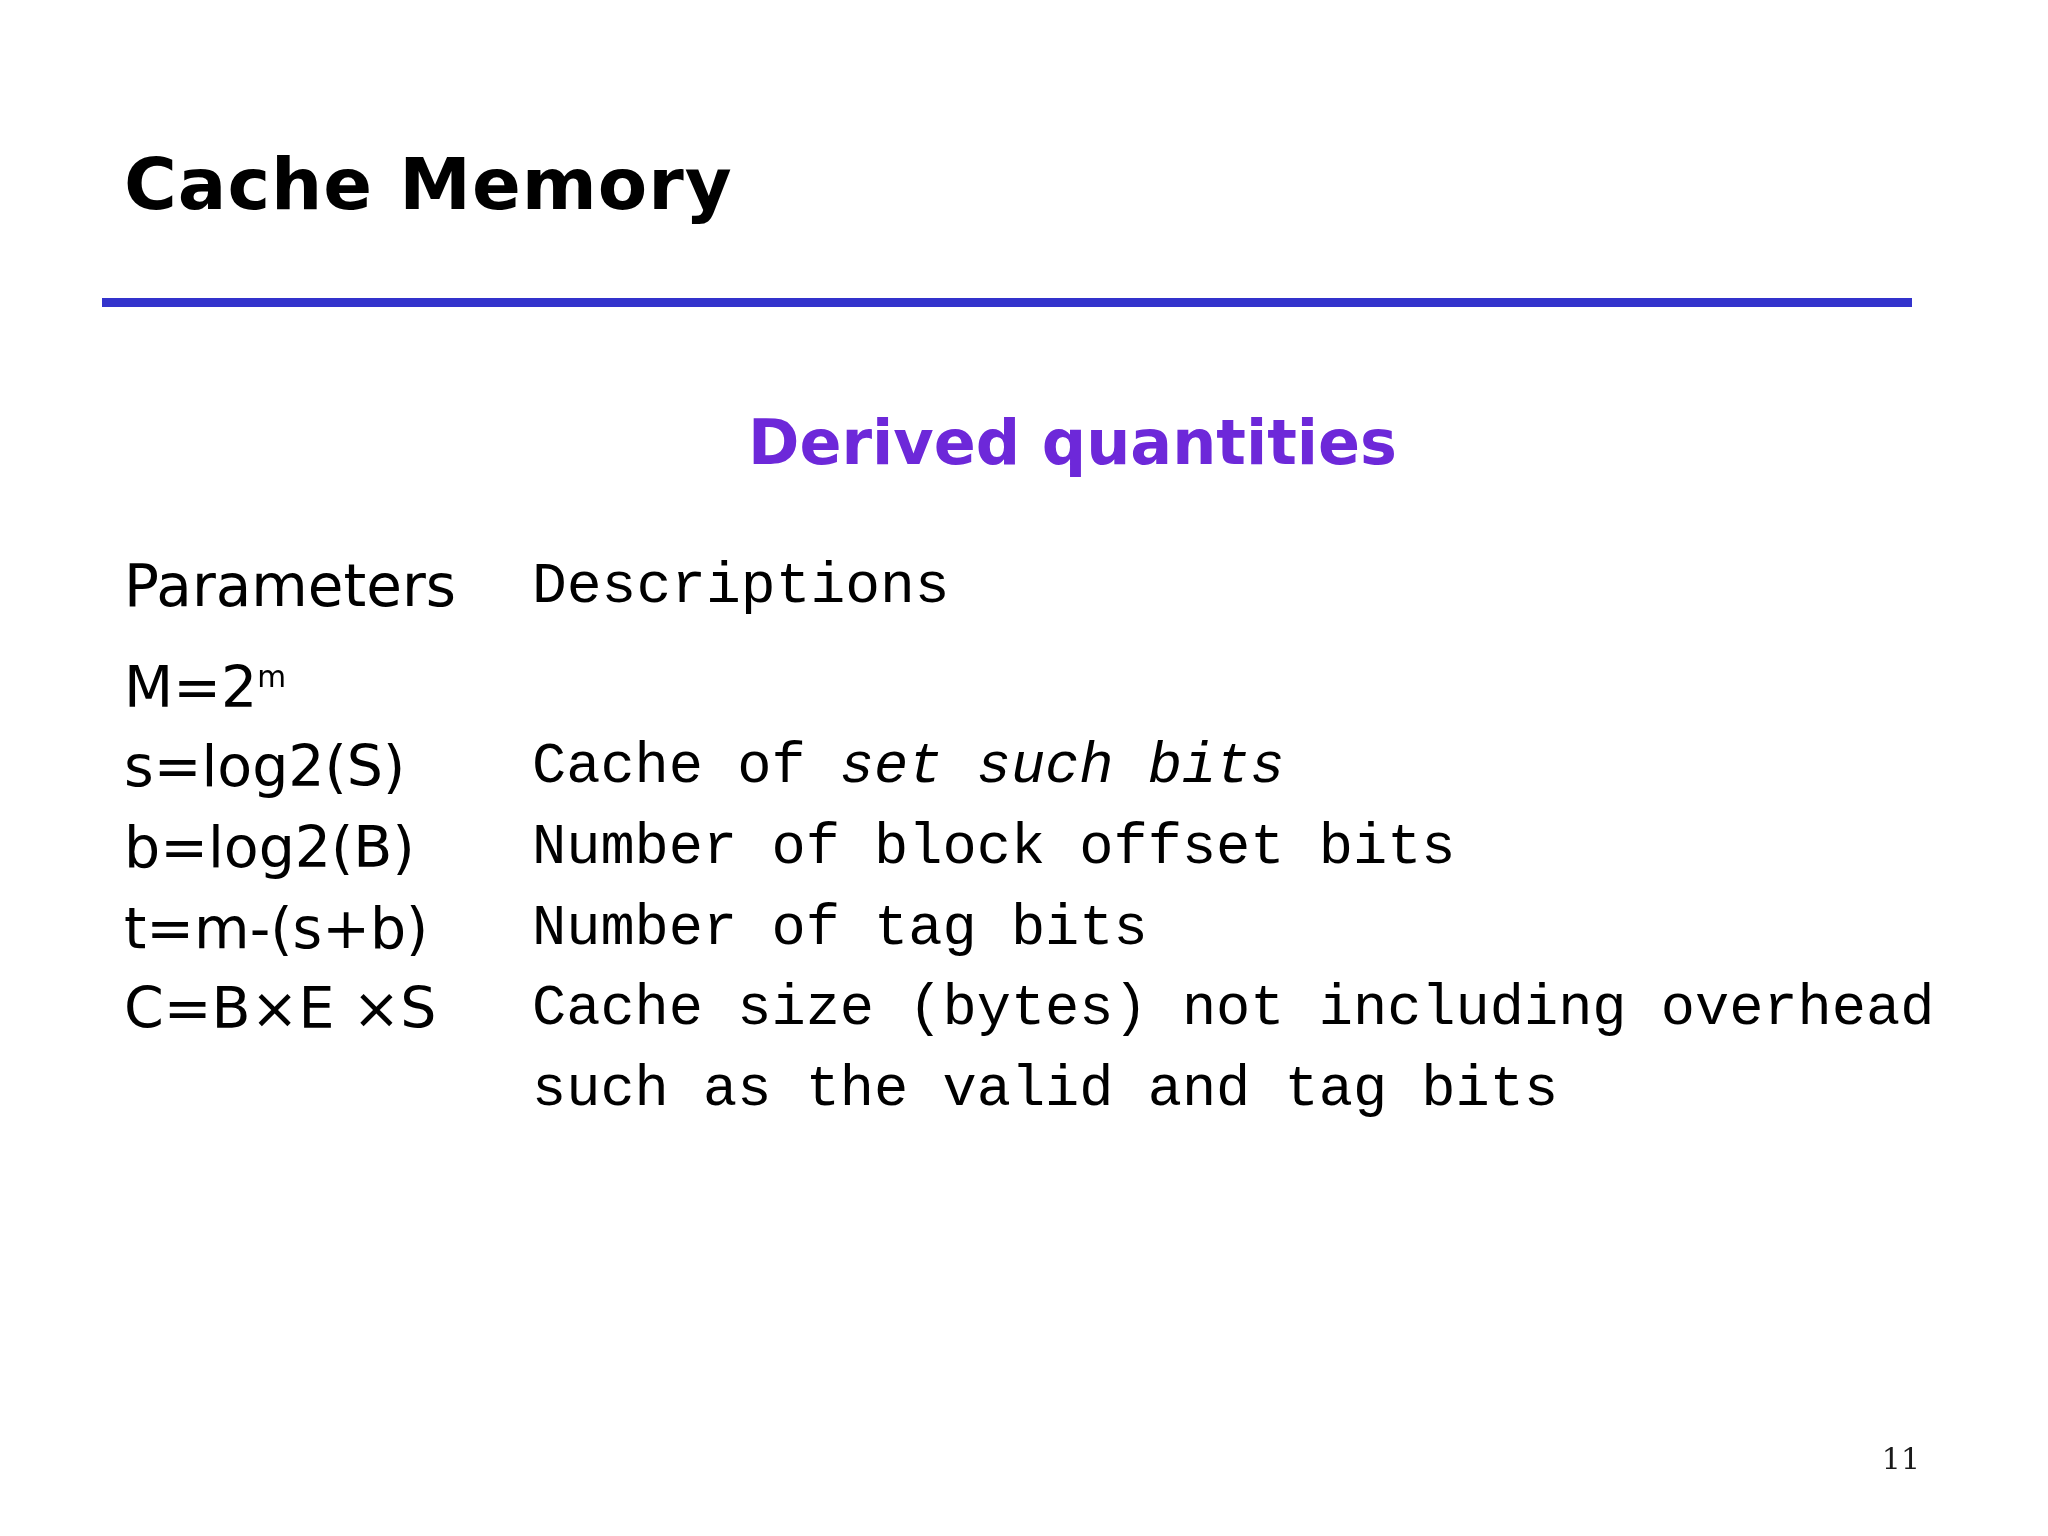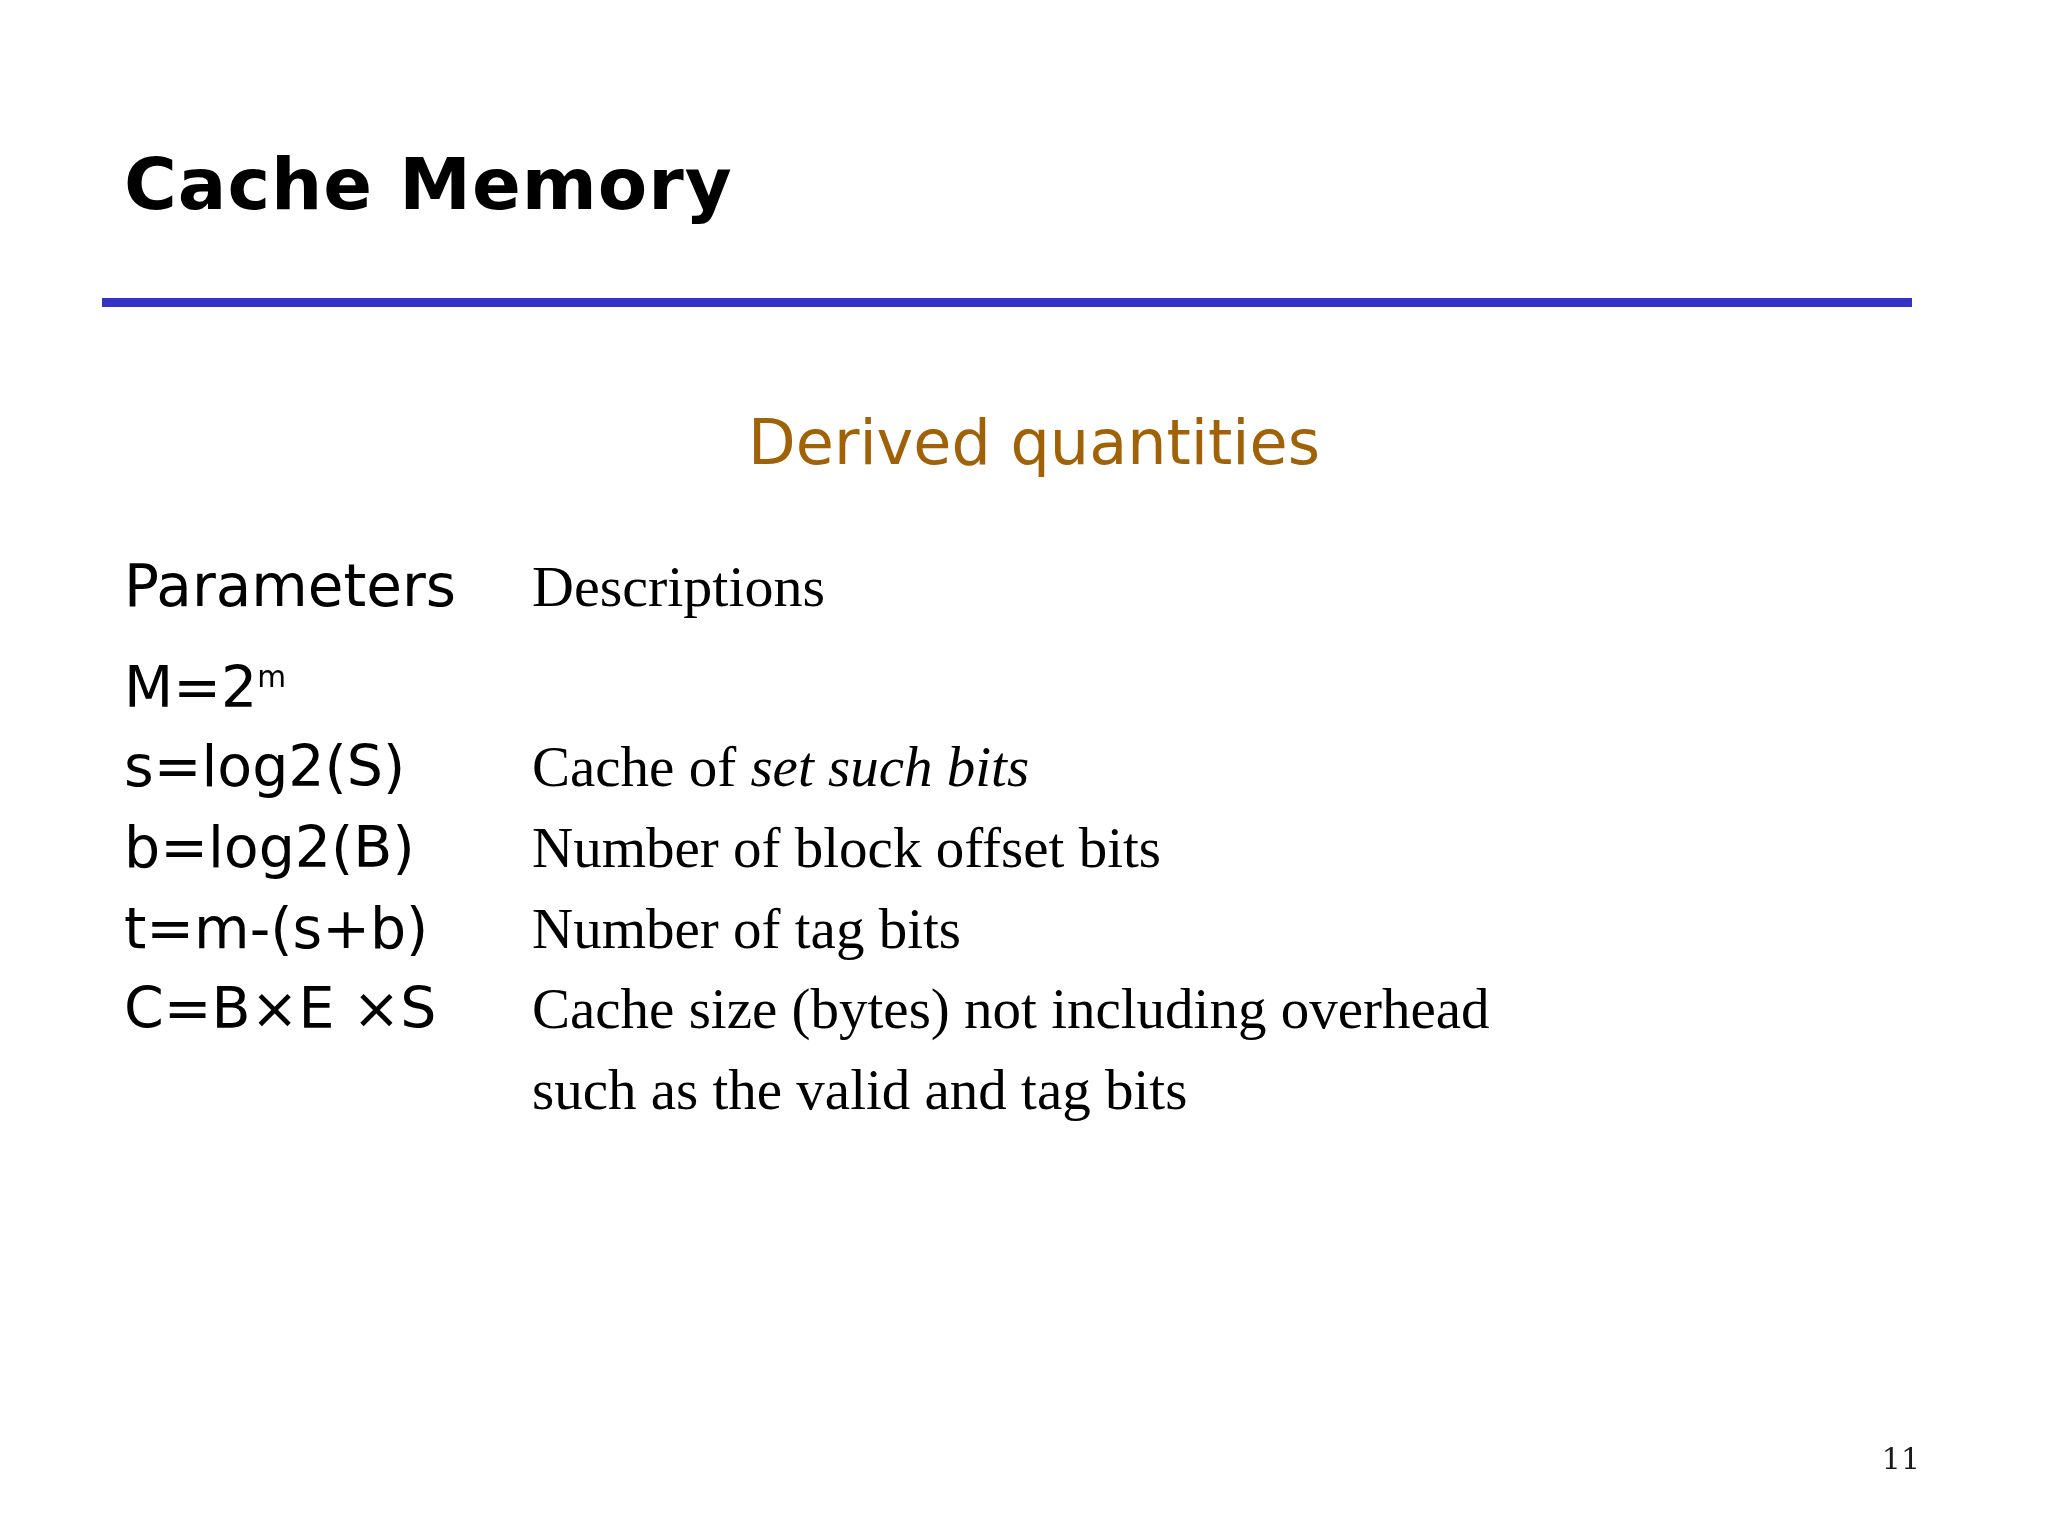--- a/index.html
+++ b/index.html
@@ -41,24 +41,24 @@
     height: 9px;
     background: #3333cc;
   }
 
   
   .section-heading {
     position: absolute;
     left: 748px;
     top: 412px;
     font-family: "DejaVu Sans", sans-serif;
-    font-weight: normal;
+    font-weight: bold;
     font-size: 62px;
     line-height: 1.0;
-    color: #a16207;
+    color: #6d28d9;
     white-space: nowrap;
   }
 
   
   .table {
     position: absolute;
     left: 124px;
     top: 555px;
     width: 1830px;
   }
@@ -74,21 +74,21 @@
     width: 408px;
     flex: 0 0 408px;
     font-family: "DejaVu Sans", sans-serif;
     font-size: 57px;
     line-height: 1.08;
     color: #000000;
     white-space: nowrap;
   }
   .col-desc {
     flex: 1 1 auto;
-    font-family: Liberation Serif, serif;
+    font-family: Liberation Mono, monospace;
     font-size: 57px;
     line-height: 1.10;
     color: #000000;
   }
   .col-param.head, .col-desc.head {
     font-size: 58px;
   }
   .col-desc .em {
     font-style: italic;
   }

